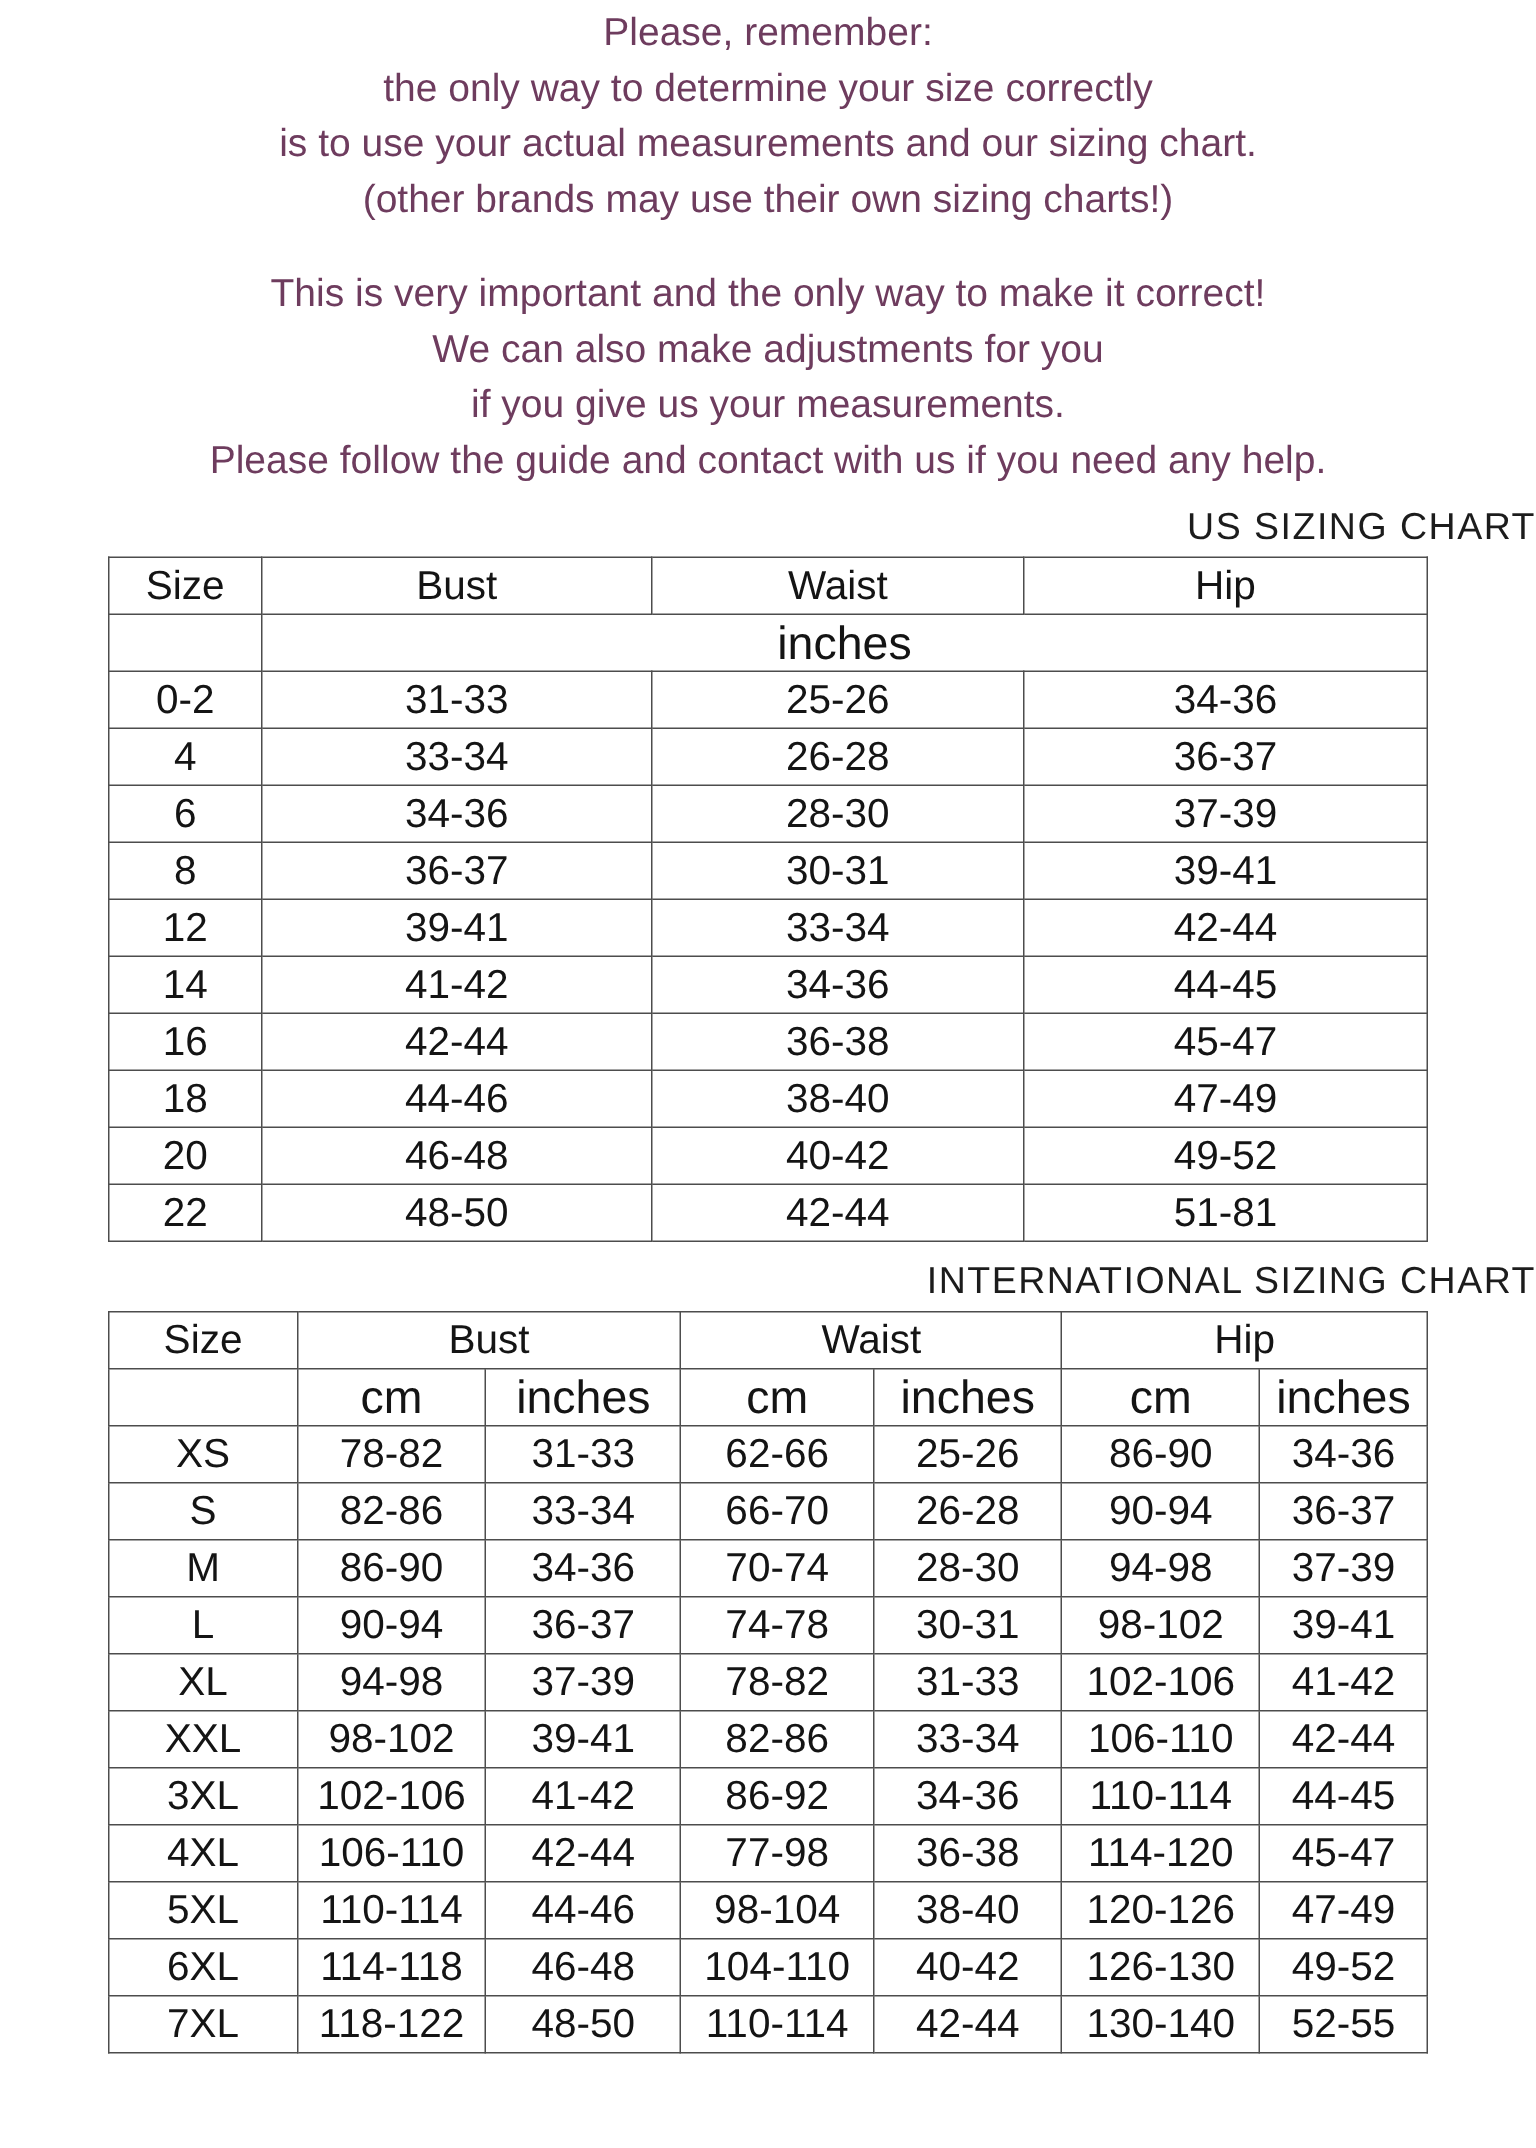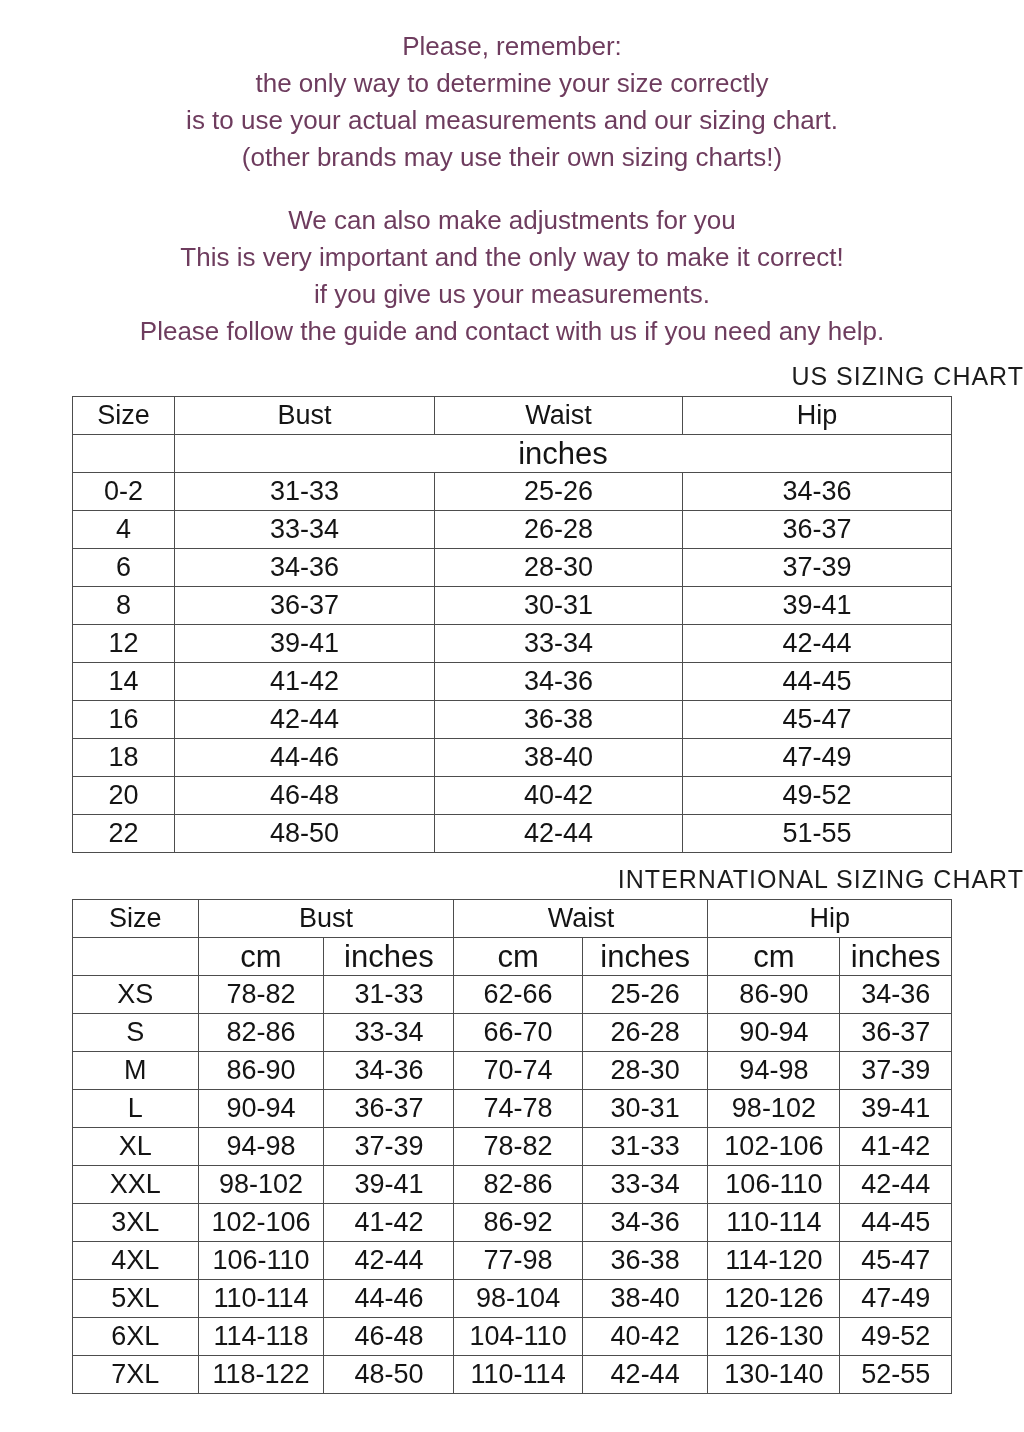--- a/index.html
+++ b/index.html
@@ -11,21 +11,21 @@
   body {
     width: 1024px;
     height: 1432px;
     overflow: hidden;
   }
   .intro {
     text-align: center;
     color: #6e3c5e;
     font-size: 26px;
     line-height: 37px;
-    padding-top: 28px;
+    padding-top: 3px;
     font-weight: 400;
   }
   .intro-para2 { margin-top: 26px; }
   .chart-title {
     text-align: right;
     color: #1c1c1c;
     font-size: 25px;
     letter-spacing: 1px;
     line-height: 34px;
     margin-top: 9px;
@@ -65,22 +65,22 @@
 </style>
 </head>
 <body>
 
 <div class="intro">
   <div>Please, remember:</div>
   <div>the only way to determine your size correctly</div>
   <div>is to use your actual measurements and our sizing chart.</div>
   <div>(other brands may use their own sizing charts!)</div>
   <div class="intro-para2">
+    <div>This is very important and the only way to make it correct!</div>
     <div>We can also make adjustments for you</div>
-    <div>This is very important and the only way to make it correct!</div>
     <div>if you give us your measurements.</div>
     <div>Please follow the guide and contact with us if you need any help.</div>
   </div>
 </div>
 
 <div class="chart-title">US SIZING CHART</div>
 
 <table>
   <colgroup>
     <col class="us-col-size">
@@ -152,21 +152,21 @@
       <tr>
         <td>20</td>
         <td>46-48</td>
         <td>40-42</td>
         <td>49-52</td>
       </tr>
       <tr>
         <td>22</td>
         <td>48-50</td>
         <td>42-44</td>
-        <td>51-55</td>
+        <td>51-81</td>
       </tr>
     </tbody>
 </table>
 
 <div class="chart-title">INTERNATIONAL SIZING CHART</div>
 
 <table>
   <colgroup>
     <col class="intl-col-size">
       <col class="intl-col-bustcm">

